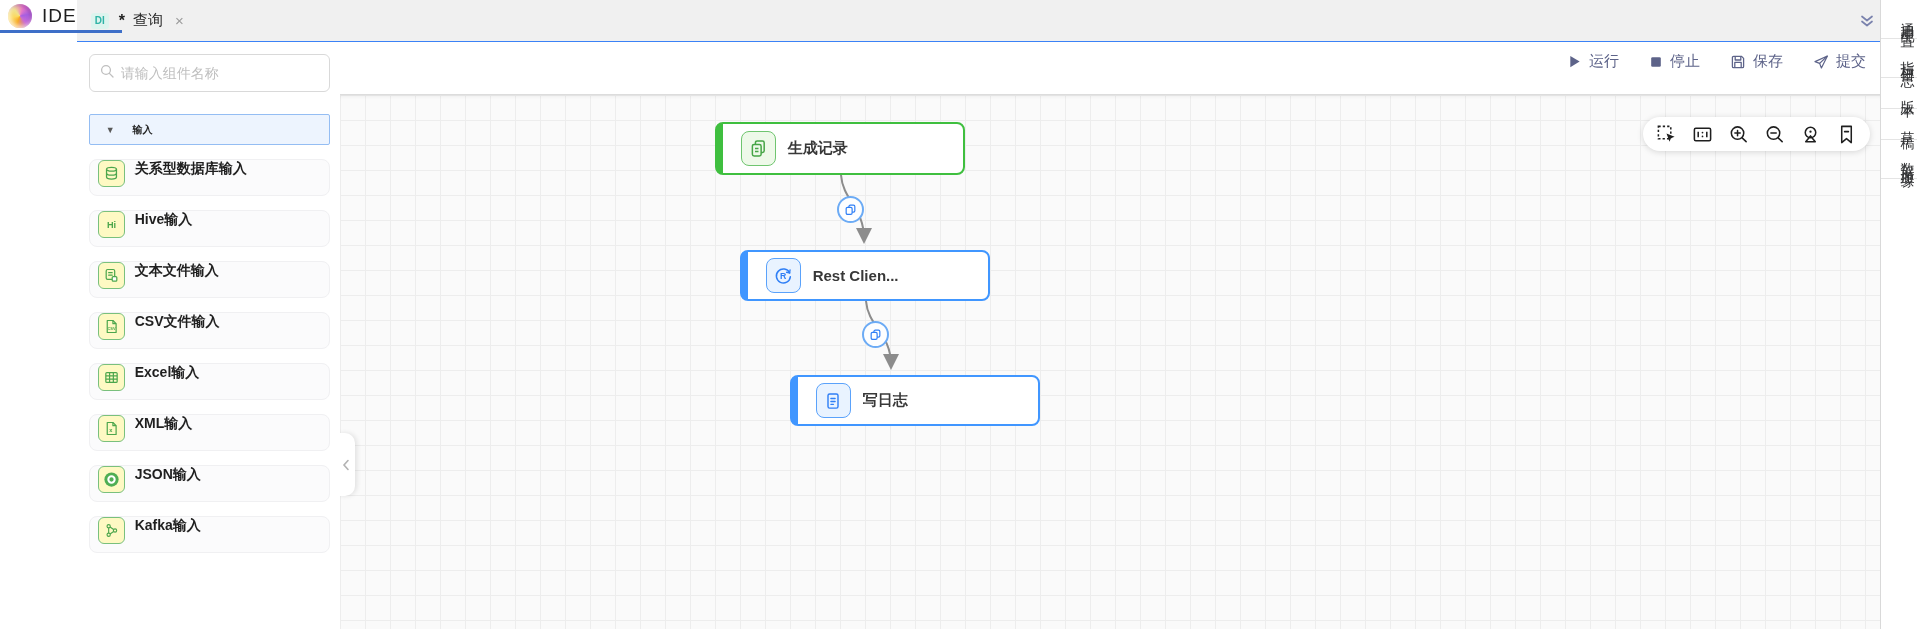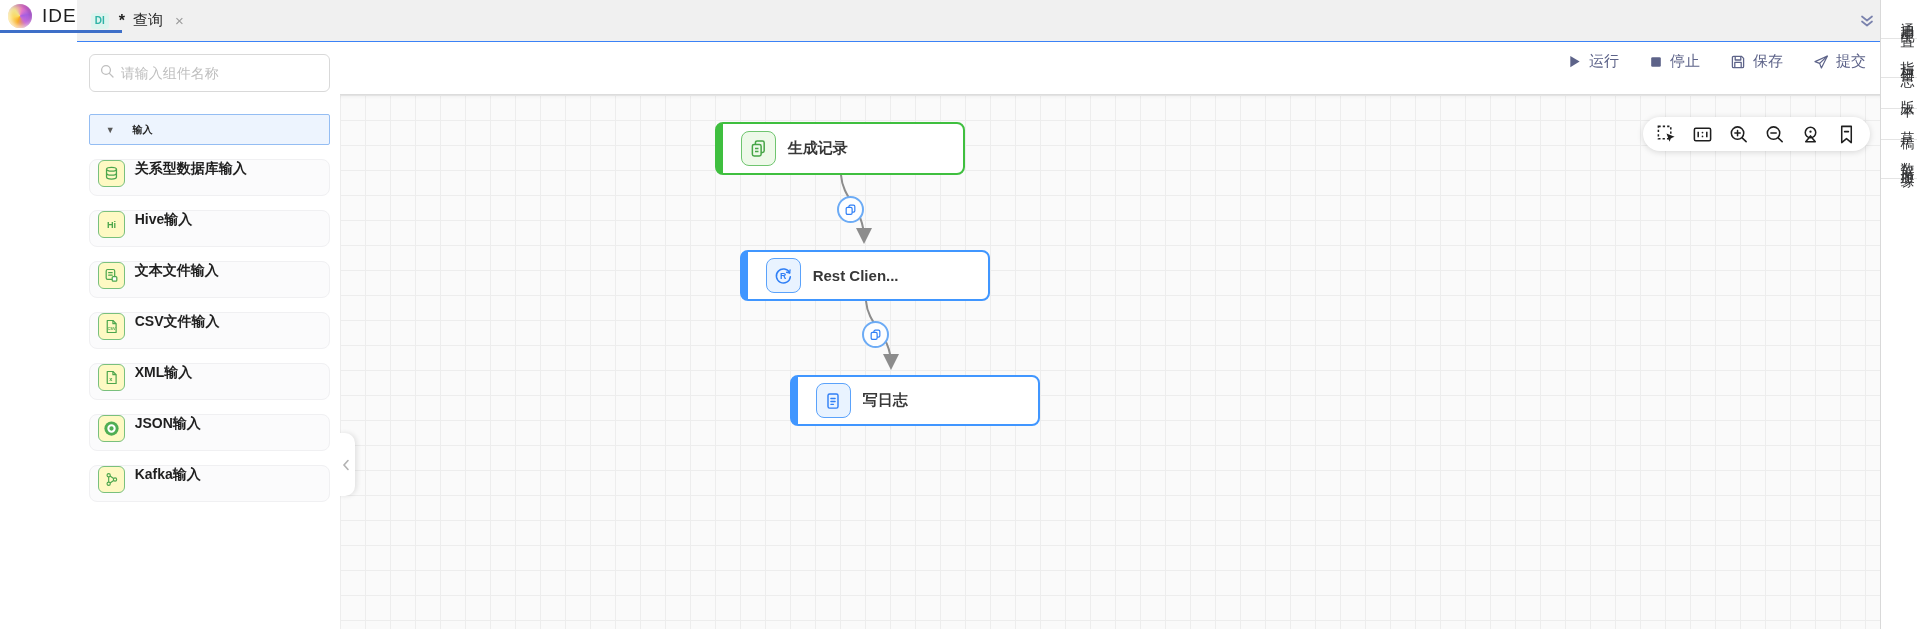--- a/index.html
+++ b/index.html
@@ -153,20 +153,29 @@
             <span class="comp-icon">
               <svg width="17" height="17" viewBox="0 0 24 24" fill="none" stroke="#4ca64c" stroke-width="1.7" stroke-linejoin="round">
                 <path d="M6 3.5h8l4.5 4.5v12.5H6z"></path>
                   <path d="M14 3.5V8h4.5"></path>
                 <text x="12" y="17.5" text-anchor="middle" font-size="5.6" font-weight="bold" fill="#4ca64c" stroke="none">CSV</text>
               </svg>
             </span>
             <span class="comp-label">CSV文件输入</span>
           </div>
 
+          <div class="comp-item">
+            <span class="comp-icon">
+              <svg width="17" height="17" viewBox="0 0 24 24" fill="none" stroke="#4ca64c" stroke-width="1.7">
+                <rect x="4" y="5" width="16" height="14" rx="1.5"></rect>
+                  <path d="M4 9.7h16M4 14.3h16M9.3 5v14M14.6 5v14"></path>
+              </svg>
+            </span>
+            <span class="comp-label">Excel输入</span>
+          </div>
 
           <div class="comp-item">
             <span class="comp-icon">
               <svg width="17" height="17" viewBox="0 0 24 24" fill="none" stroke="#4ca64c" stroke-width="1.7" stroke-linejoin="round">
                 <path d="M6 3.5h8l4.5 4.5v12.5H6z"></path>
                   <path d="M14 3.5V8h4.5"></path>
                 <text x="11" y="17.5" text-anchor="middle" font-size="8" font-weight="bold" fill="#4ca64c" stroke="none">x</text>
               </svg>
             </span>
             <span class="comp-label">XML输入</span>

